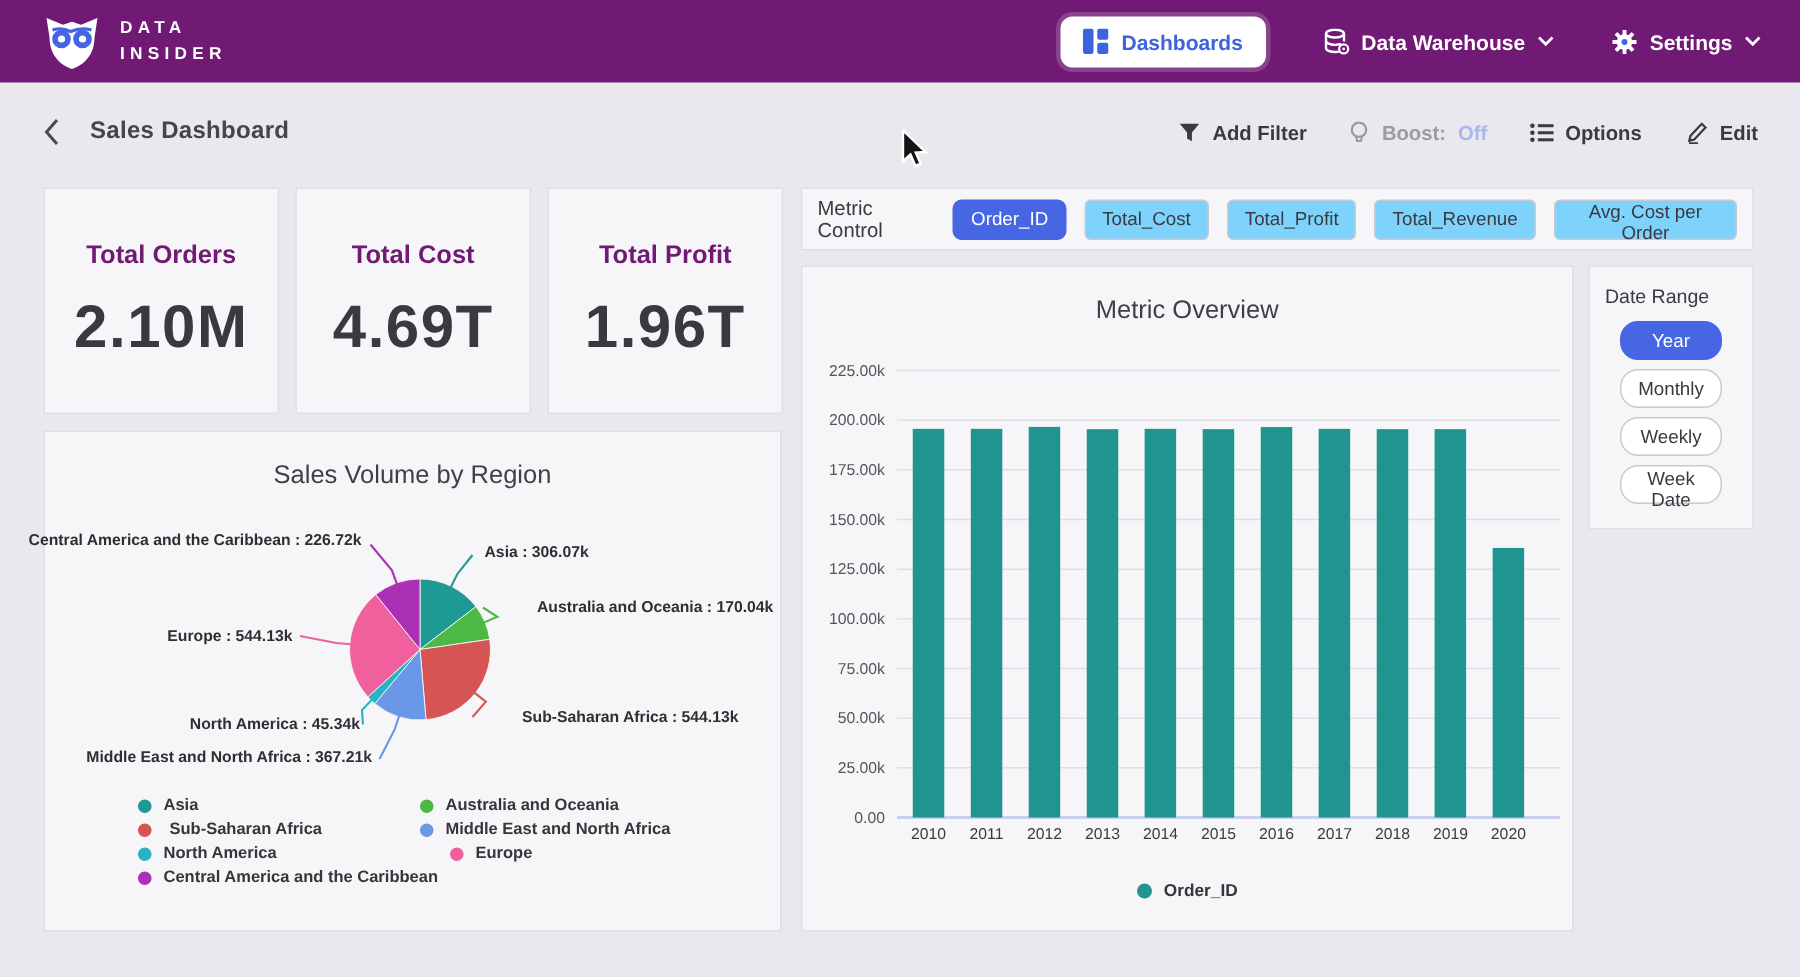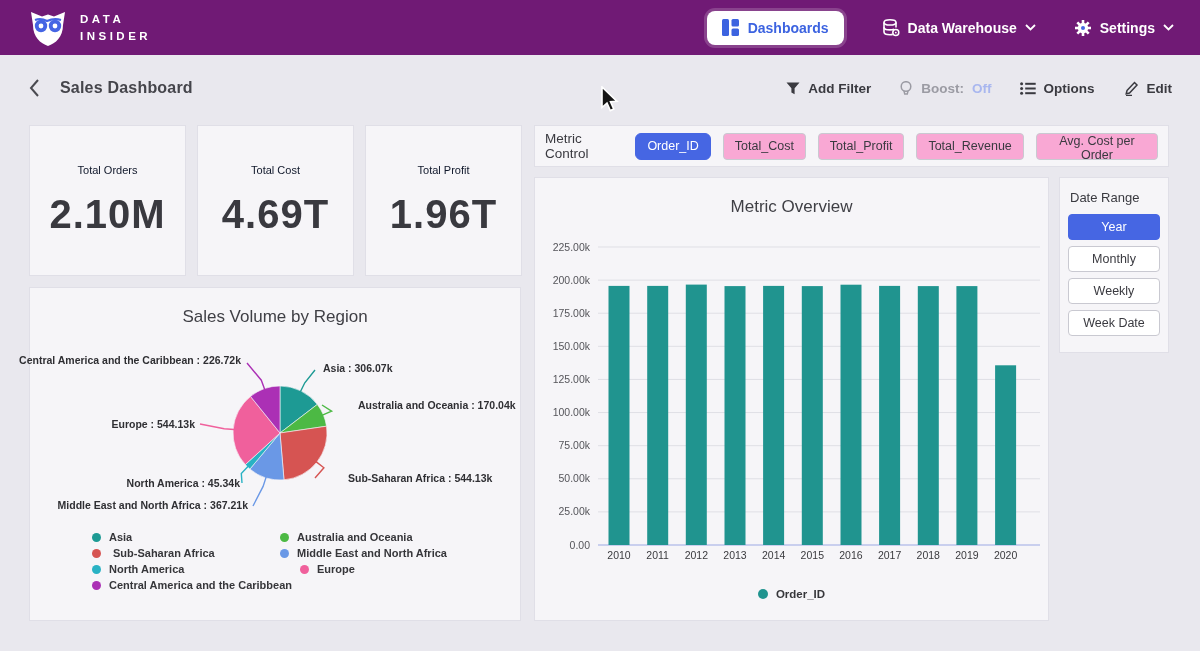--- a/index.html
+++ b/index.html
@@ -27,49 +27,49 @@
   .h-action { display:flex; align-items:center; gap:8px; background:none; border:none; padding:0;
               font-family:inherit; font-size:13.5px; font-weight:bold; color:#3a3a40; cursor:pointer; }
   .h-action.muted { color:#9b9ba3; cursor:default; }
   .boost-off { color:#a9b7ef; }
 
   
   .card { position:absolute; background:#f6f5f8; box-shadow:0 0 0 1px rgba(120,120,140,0.07); }
 
   .kpi-card { width:155px; height:149px; top:126px; display:flex; flex-direction:column;
               align-items:center; justify-content:center; gap:16px; }
-  .kpi-label { font-size:11px; font-weight:normal; color:#0f172a; }
+  .kpi-label { font-size:17px; font-weight:bold; color:#701a75; }
   .kpi-value { font-size:40px; font-weight:bold; color:#39393f; letter-spacing:1px; }
 
   .metric-bar { left:535px; top:126px; width:633px; height:40px; display:flex; align-items:center;
                 gap:12px; padding:0 10px; }
   .metric-label { font-size:13.5px; color:#3a3a40; margin-right:4px; }
-  .chip { height:27px; padding:0 11px; background:#f9a8d4; border:1px solid #c9c9d1; border-radius:4px;
+  .chip { height:27px; padding:0 11px; background:#7dd3fc; border:1px solid #c9c9d1; border-radius:4px;
           font-family:inherit; font-size:12.5px; color:#3a3a40; cursor:pointer; }
   .chip.active { background:#4666e3; border-color:#4666e3; color:#fff; border-radius:6px; }
 
   .pie-card { left:30px; top:288px; width:490px; height:332px; }
   .barchart-card { left:535px; top:178px; width:513px; height:442px; }
   .chart-title { font-size:17px; font-weight:500; color:#3f3f45; text-align:center; margin:0; padding-top:19px; }
   .chart-svg { position:absolute; top:0; left:0; }
 
   .pie-label { position:absolute; font-size:10.5px; font-weight:bold; color:#2f2f33; white-space:nowrap; z-index:2; }
 
   .legend-item { position:absolute; display:flex; align-items:center; gap:8px;
                  font-size:11px; font-weight:bold; color:#36363a; white-space:nowrap; }
   .legend-dot { width:9px; height:9px; border-radius:50%; flex:none; }
 
   .bar-legend { position:absolute; left:0; bottom:20px; width:100%; display:flex; justify-content:center;
                 align-items:center; gap:8px; font-size:11.5px; font-weight:bold; color:#36363a; }
   .bar-legend .legend-dot { width:10px; height:10px; }
 
   .daterange-card { left:1060px; top:178px; width:108px; height:174px; padding:10px 8px; }
   .dr-label { font-size:13px; color:#3a3a40; margin:2px 0 9px 2px; }
-  .dr-btn { display:block; width:92px; height:26px; margin:0 auto 6px auto; background:#fff;
-            border:1px solid #c9c9d1; border-radius:4px; font-family:inherit; font-size:12.5px;
+  .dr-btn { display:block; width:68px; height:26px; margin:0 auto 6px auto; background:#fff;
+            border:1px solid #c9c9d1; border-radius:12px; font-family:inherit; font-size:12.5px;
             color:#3a3a40; cursor:pointer; }
   .dr-btn.active { background:#4666e3; border-color:#4666e3; color:#fff; }
 
   .cursor { position:absolute; left:600px; top:86px; z-index:50; pointer-events:none; }
 </style>
 </head>
 <body>
 
 <div class="canvas">
 

